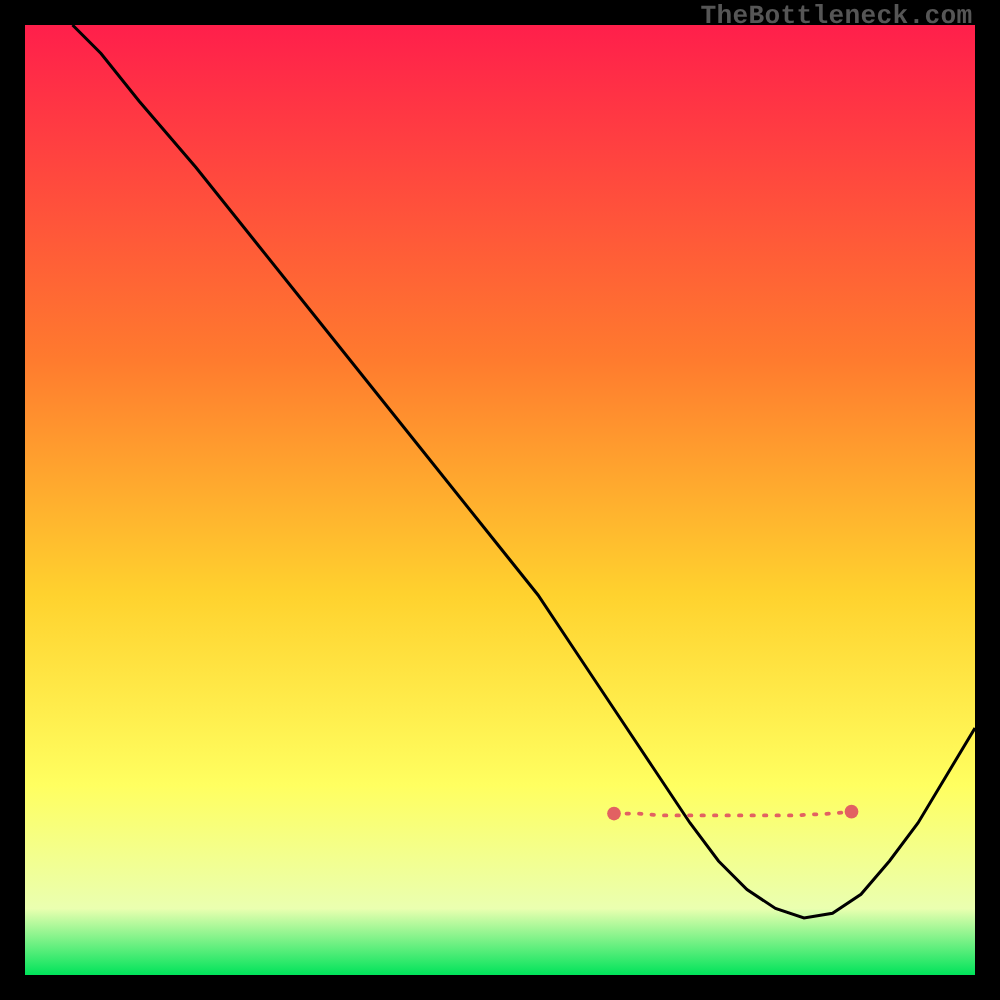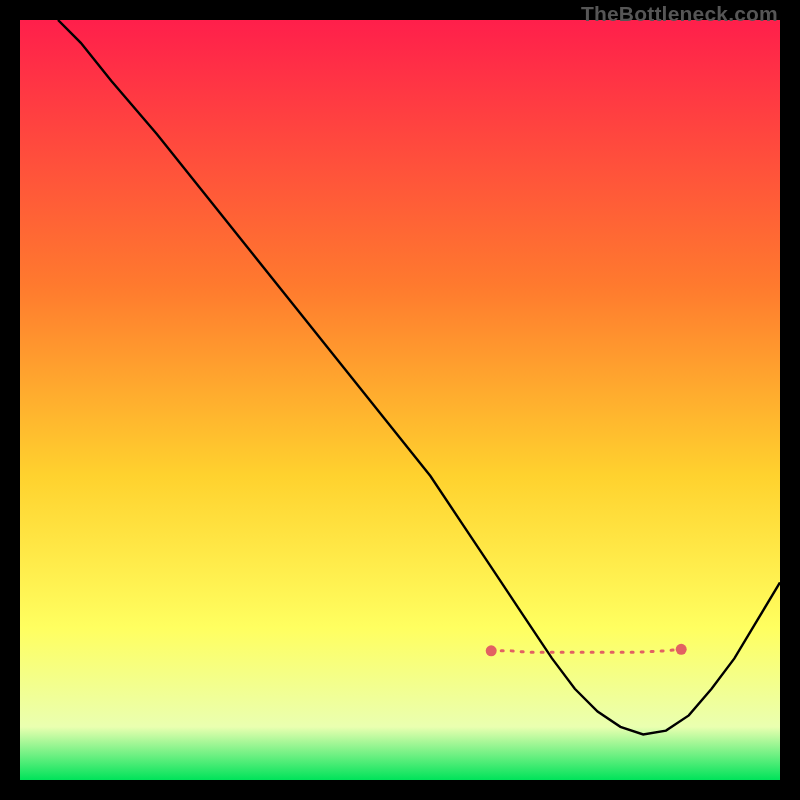--- a/index.html
+++ b/index.html
@@ -22,21 +22,21 @@
     position: absolute;
     left: 0;
     top: 0;
     width: 760px;
     height: 760px;
   }
   .watermark {
     position: absolute;
     top: 2px;
     right: 22px;
-    font-family: Liberation Sans, sans-serif;
+    font-family: Liberation Mono, monospace;
     font-size: 21px;
     font-weight: 600;
     color: #565656;
     letter-spacing: 0.2px;
   }
 </style>
 </head>
 <body>
 
 <div class="frame">

